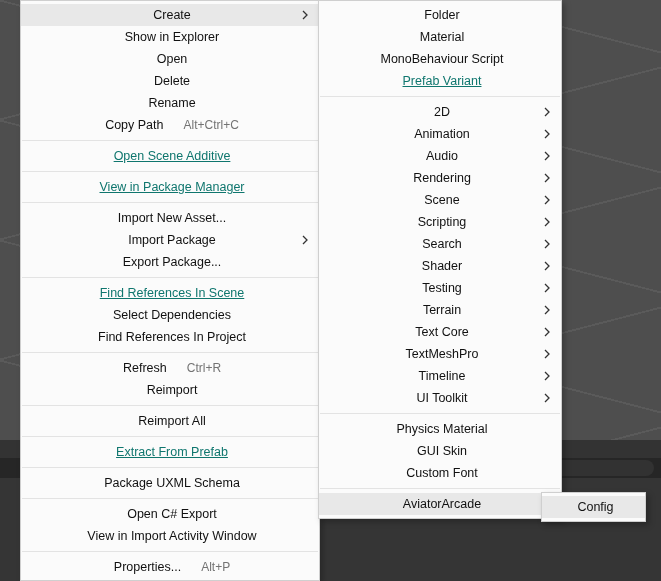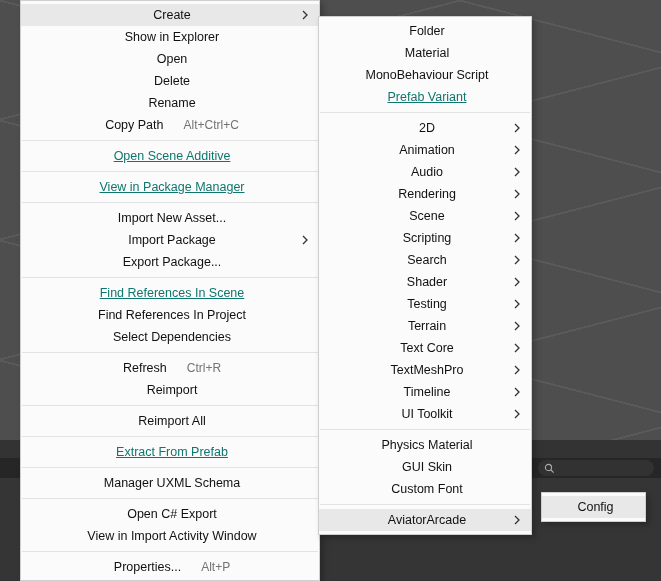--- a/index.html
+++ b/index.html
@@ -106,22 +106,22 @@
 
   
   #menu1 {
     left: 20px;
     top: 0;
     width: 300px;
     height: 581px;
   }
   #menu2 {
     left: 318px;
-    top: 16px;
-    width: 214px;
+    top: 0;
+    width: 244px;
   }
   #menu3 {
     left: 530px;
     top: 492px;
     width: 105px;
     margin-left: 11px;
   }
 </style>
 </head>
 <body>
@@ -187,44 +187,44 @@
       </span>
     </div>
     <div class="menu-item">
       <span class="lbl">Export Package...</span>
     </div>
     <div class="sep"></div>
     <div class="menu-item disabled">
       <span class="lbl">Find References In Scene</span>
     </div>
     <div class="menu-item">
+      <span class="lbl">Select Dependencies</span>
+    </div>
+    <div class="menu-item">
       <span class="lbl">Find References In Project</span>
-    </div>
-    <div class="menu-item">
-      <span class="lbl">Select Dependencies</span>
     </div>
     <div class="sep"></div>
     <div class="menu-item">
       <span class="lbl">Refresh</span>
       <span class="accel">Ctrl+R</span>
     </div>
     <div class="menu-item">
       <span class="lbl">Reimport</span>
     </div>
     <div class="sep"></div>
     <div class="menu-item">
       <span class="lbl">Reimport All</span>
     </div>
     <div class="sep"></div>
     <div class="menu-item disabled">
       <span class="lbl">Extract From Prefab</span>
     </div>
     <div class="sep"></div>
     <div class="menu-item">
-      <span class="lbl">Manager UXML Schema</span>
+      <span class="lbl">Package UXML Schema</span>
     </div>
     <div class="sep"></div>
     <div class="menu-item">
       <span class="lbl">Open C# Export</span>
     </div>
     <div class="menu-item">
       <span class="lbl">View in Import Activity Window</span>
     </div>
     <div class="sep"></div>
     <div class="menu-item">

